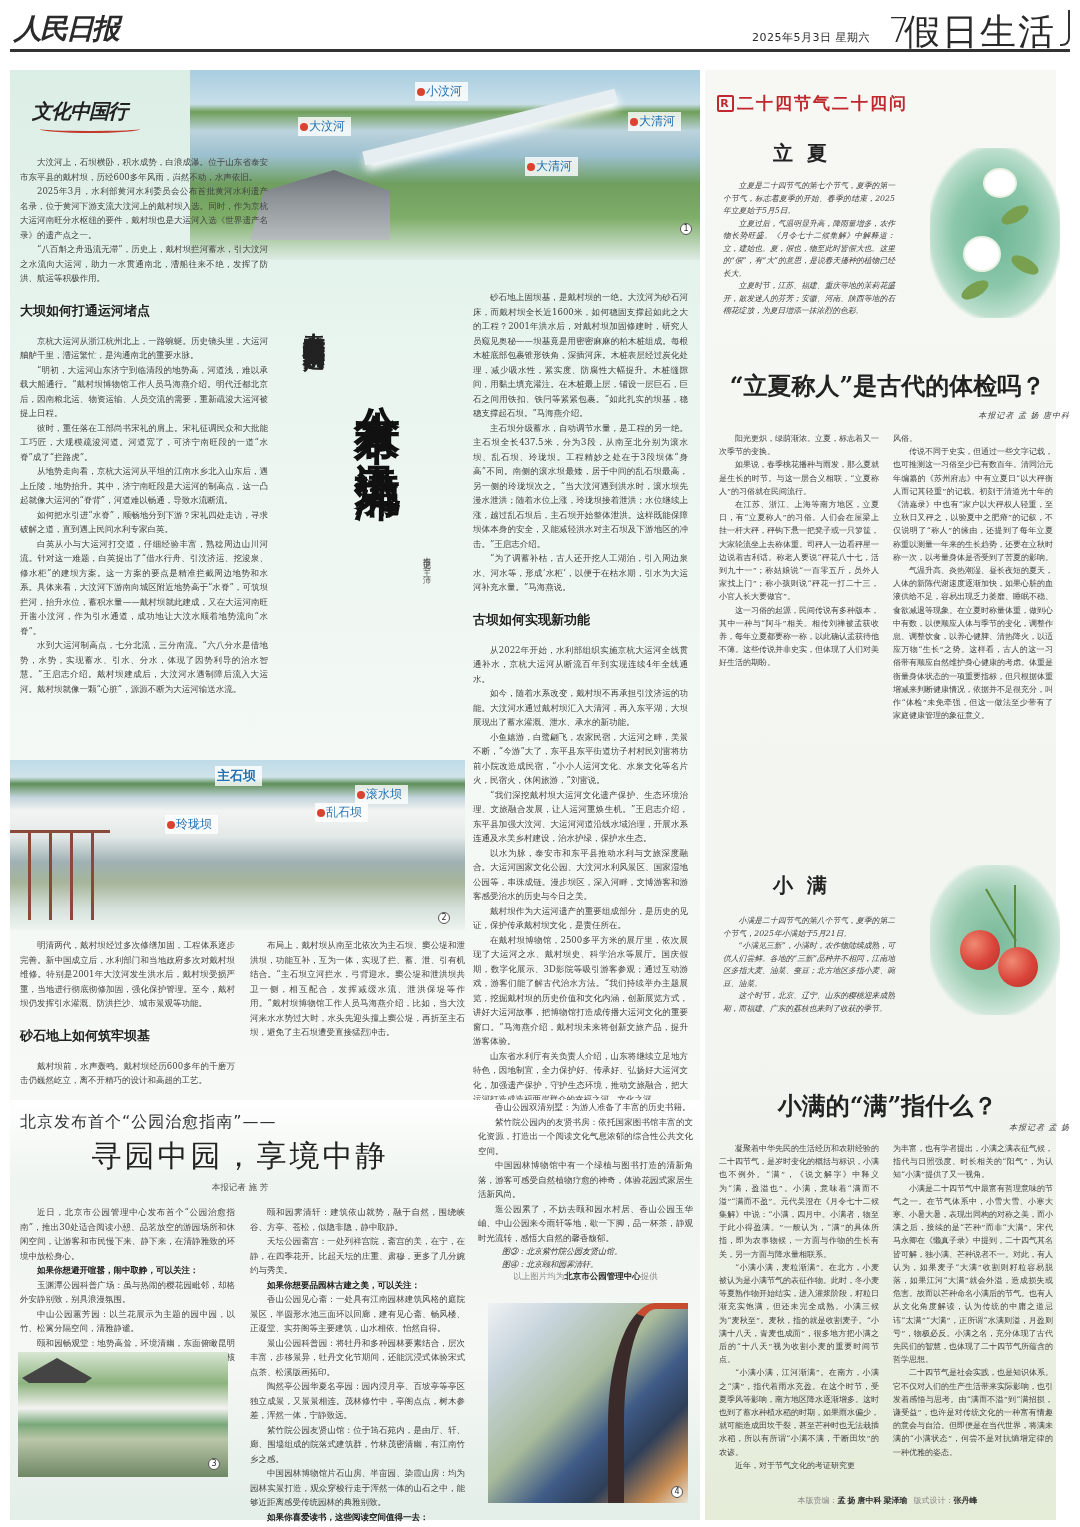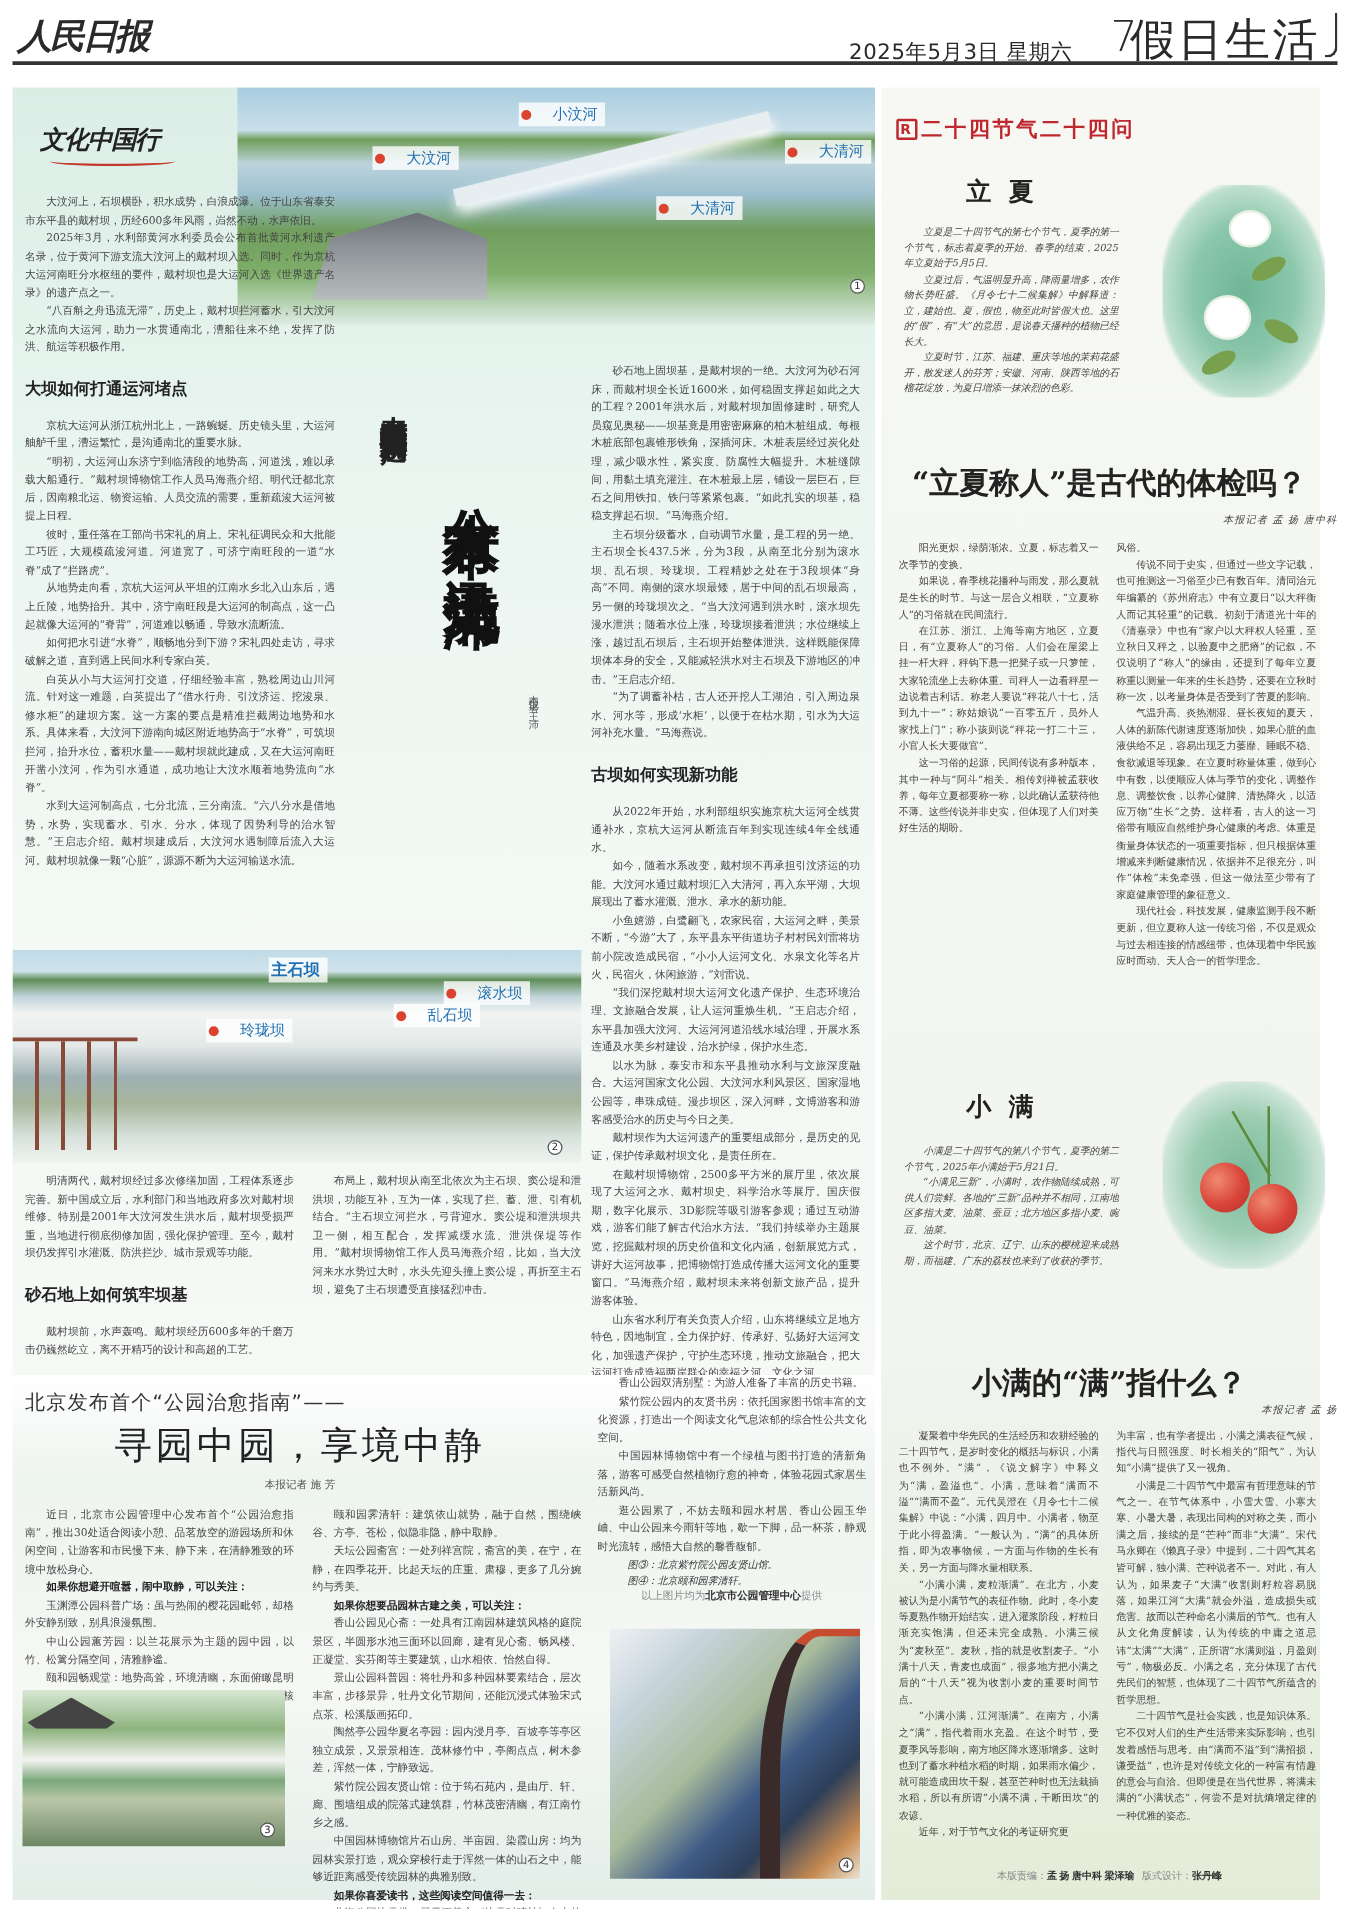--- a/index.html
+++ b/index.html
@@ -1,28 +1,28 @@
 <!DOCTYPE html>
 <html><head>
 <meta charset="utf-8">
 <style>
 *{box-sizing:border-box;margin:0;padding:0}
 body{width:1080px;height:1527px;background:#fff;font-family:"DejaVu Serif","Liberation Serif",serif;color:#2a2a2a;position:relative;overflow:hidden}
 .mast{position:absolute;left:10px;top:0;width:1060px;height:52px;border-bottom:3px solid #333}
 .logo{position:absolute;left:4px;top:10px;font-size:28px;font-style:italic;font-weight:bold;letter-spacing:-2px;font-family:"DejaVu Serif",serif}
-.date{position:absolute;right:212px;top:30px;font-size:17px;font-family:"DejaVu Sans",sans-serif;letter-spacing:0.5px}
+.date{position:absolute;right:200px;top:30px;font-size:11px;font-family:"DejaVu Sans",sans-serif;letter-spacing:0.5px}
 .pagenum{position:absolute;right:160px;top:10px;font-size:34px;font-family:"DejaVu Sans",sans-serif;font-weight:300}
 .section{position:absolute;right:14px;top:8px;font-size:36px;font-family:"DejaVu Sans",sans-serif;letter-spacing:2px}
 .section-bracket{position:absolute;right:0;top:10px;width:10px;height:36px;border-right:2px solid #333;border-bottom:2px solid #333;border-radius:0 0 8px 0}
 
 .main{position:absolute;left:10px;top:70px;width:690px;height:1030px;background:linear-gradient(180deg,#dbeee6 0%,#eaf5f0 30%,#f2f8f4 60%,#f6f9f6 100%);overflow:hidden}
 .photo1{position:absolute;left:180px;top:0;width:510px;height:190px;background:linear-gradient(180deg,#a8cde0 0%,#c9dfe9 18%,#6f9f5a 22%,#bcd3dc 32%,#9cc0cf 45%,#6f9e5e 60%,#7fae6a 78%,#dfece6 100%)}
 .photo1 .dam{position:absolute;left:170px;top:50px;width:260px;height:14px;background:#e6eef1;transform:rotate(-14deg);box-shadow:0 6px 10px #fff}
 .photo1 .bldg{position:absolute;left:60px;top:100px;width:140px;height:70px;background:linear-gradient(180deg,#6a7076 0%,#8d9397 40%,#b7bcbd 100%);clip-path:polygon(10% 30%,60% 0,100% 30%,100% 100%,0 100%)}
-.pin{position:absolute;display:flex;align-items:center;gap:17px;background:rgba(255,255,255,0.8);padding:1px 6px 1px 2px;font-family:"DejaVu Sans",sans-serif;font-size:12px;color:#1f6fb2}
+.pin{position:absolute;display:flex;align-items:center;gap:1px;background:rgba(255,255,255,0.8);padding:1px 6px 1px 2px;font-family:"DejaVu Sans",sans-serif;font-size:12px;color:#1f6fb2}
 .pin .dot{width:8px;height:8px;border-radius:50%;background:#d9432f;display:inline-block}
 .badge-num{position:absolute;width:12px;height:12px;border-radius:50%;border:1px solid #555;font-size:8px;text-align:center;line-height:10px;background:#fff;font-family:"DejaVu Sans",sans-serif}
 .col-logo{position:absolute;left:22px;top:28px;font-size:20px;font-style:italic;font-weight:bold;color:#222;font-family:"DejaVu Serif",serif;letter-spacing:-1px}
 .col-logo-swirl{position:absolute;left:30px;top:55px;width:100px;height:8px;border-bottom:2px solid #c23a2b;border-radius:50%}
 .para{font-size:8.5px;line-height:14.5px;text-align:justify;text-indent:2em;color:#444;font-family:"DejaVu Serif",serif}
 .col{position:absolute}
 .subhead{font-family:"DejaVu Sans",sans-serif;font-weight:bold;font-size:13px;text-align:left;color:#222;margin:16px 0 14px}
 .vtitle-sub{position:absolute;left:290px;top:245px;writing-mode:vertical-rl;font-size:22px;font-weight:bold;letter-spacing:1px;font-family:"DejaVu Serif",serif;color:#222}
 .vtitle-main{position:absolute;left:345px;top:300px;writing-mode:vertical-rl;font-size:46px;font-weight:bold;font-family:"DejaVu Sans",sans-serif;color:#111;letter-spacing:4px;line-height:46px}
 .vbyline{position:absolute;left:410px;top:480px;writing-mode:vertical-rl;font-size:8px;color:#555;letter-spacing:2px}
@@ -231,21 +231,20 @@
     <div class="c">
       <p class="para">阳光更炽，绿荫渐浓。立夏，标志着又一次季节的变换。</p>
       <p class="para">如果说，春季桃花播种与雨发，那么夏就是生长的时节。与这一层合义相联，“立夏称人”的习俗就在民间流行。</p>
       <p class="para">在江苏、浙江、上海等南方地区，立夏日，有“立夏称人”的习俗。人们会在屋梁上挂一杆大秤，秤钩下悬一把凳子或一只箩筐，大家轮流坐上去称体重。司秤人一边看秤星一边说着吉利话。称老人要说“秤花八十七，活到九十一”；称姑娘说“一百零五斤，员外人家找上门”；称小孩则说“秤花一打二十三，小官人长大要做官”。</p>
       <p class="para">这一习俗的起源，民间传说有多种版本，其中一种与“阿斗”相关。相传刘禅被孟获收养，每年立夏都要称一称，以此确认孟获待他不薄。这些传说并非史实，但体现了人们对美好生活的期盼。</p>
     </div>
     <div class="c">
       <p class="para" style="text-indent:0">风俗。</p>
       <p class="para">传说不同于史实，但通过一些文字记载，也可推测这一习俗至少已有数百年。清同治元年编纂的《苏州府志》中有立夏日“以大秤衡人而记其轻重”的记载。初刻于清道光十年的《清嘉录》中也有“家户以大秤权人轻重，至立秋日又秤之，以验夏中之肥瘠”的记叙，不仅说明了“称人”的缘由，还提到了每年立夏称重以测量一年来的生长趋势，还要在立秋时称一次，以考量身体是否受到了苦夏的影响。</p>
       <p class="para">气温升高、炎热潮湿、昼长夜短的夏天，人体的新陈代谢速度逐渐加快，如果心脏的血液供给不足，容易出现乏力萎靡、睡眠不稳、食欲减退等现象。在立夏时称量体重，做到心中有数，以便顺应人体与季节的变化，调整作息、调整饮食，以养心健脾、清热降火，以适应万物“生长”之势。这样看，古人的这一习俗带有顺应自然维护身心健康的考虑。体重是衡量身体状态的一项重要指标，但只根据体重增减来判断健康情况，依据并不足很充分，叫作“体检”未免牵强，但这一做法至少带有了家庭健康管理的象征意义。</p>
-      <p class="para">现代社会，科技发展，健康监测手段不断更新，但立夏称人这一传统习俗，不仅是观众与过去相连接的情感纽带，也体现着中华民族应时而动、天人合一的哲学理念。</p>
     </div>
   </div>
 
   <div class="term-title" style="left:68px;top:802px">小满</div>
   <div class="col" style="left:18px;top:845px;width:172px">
     <p class="term-para">小满是二十四节气的第八个节气，夏季的第二个节气，2025年小满始于5月21日。</p>
     <p class="term-para">“小满见三新”，小满时，农作物陆续成熟，可供人们尝鲜。各地的“三新”品种并不相同，江南地区多指大麦、油菜、蚕豆；北方地区多指小麦、豌豆、油菜。</p>
     <p class="term-para">这个时节，北京、辽宁、山东的樱桃迎来成熟期，而福建、广东的荔枝也来到了收获的季节。</p>
   </div>
   <div class="cherry">

